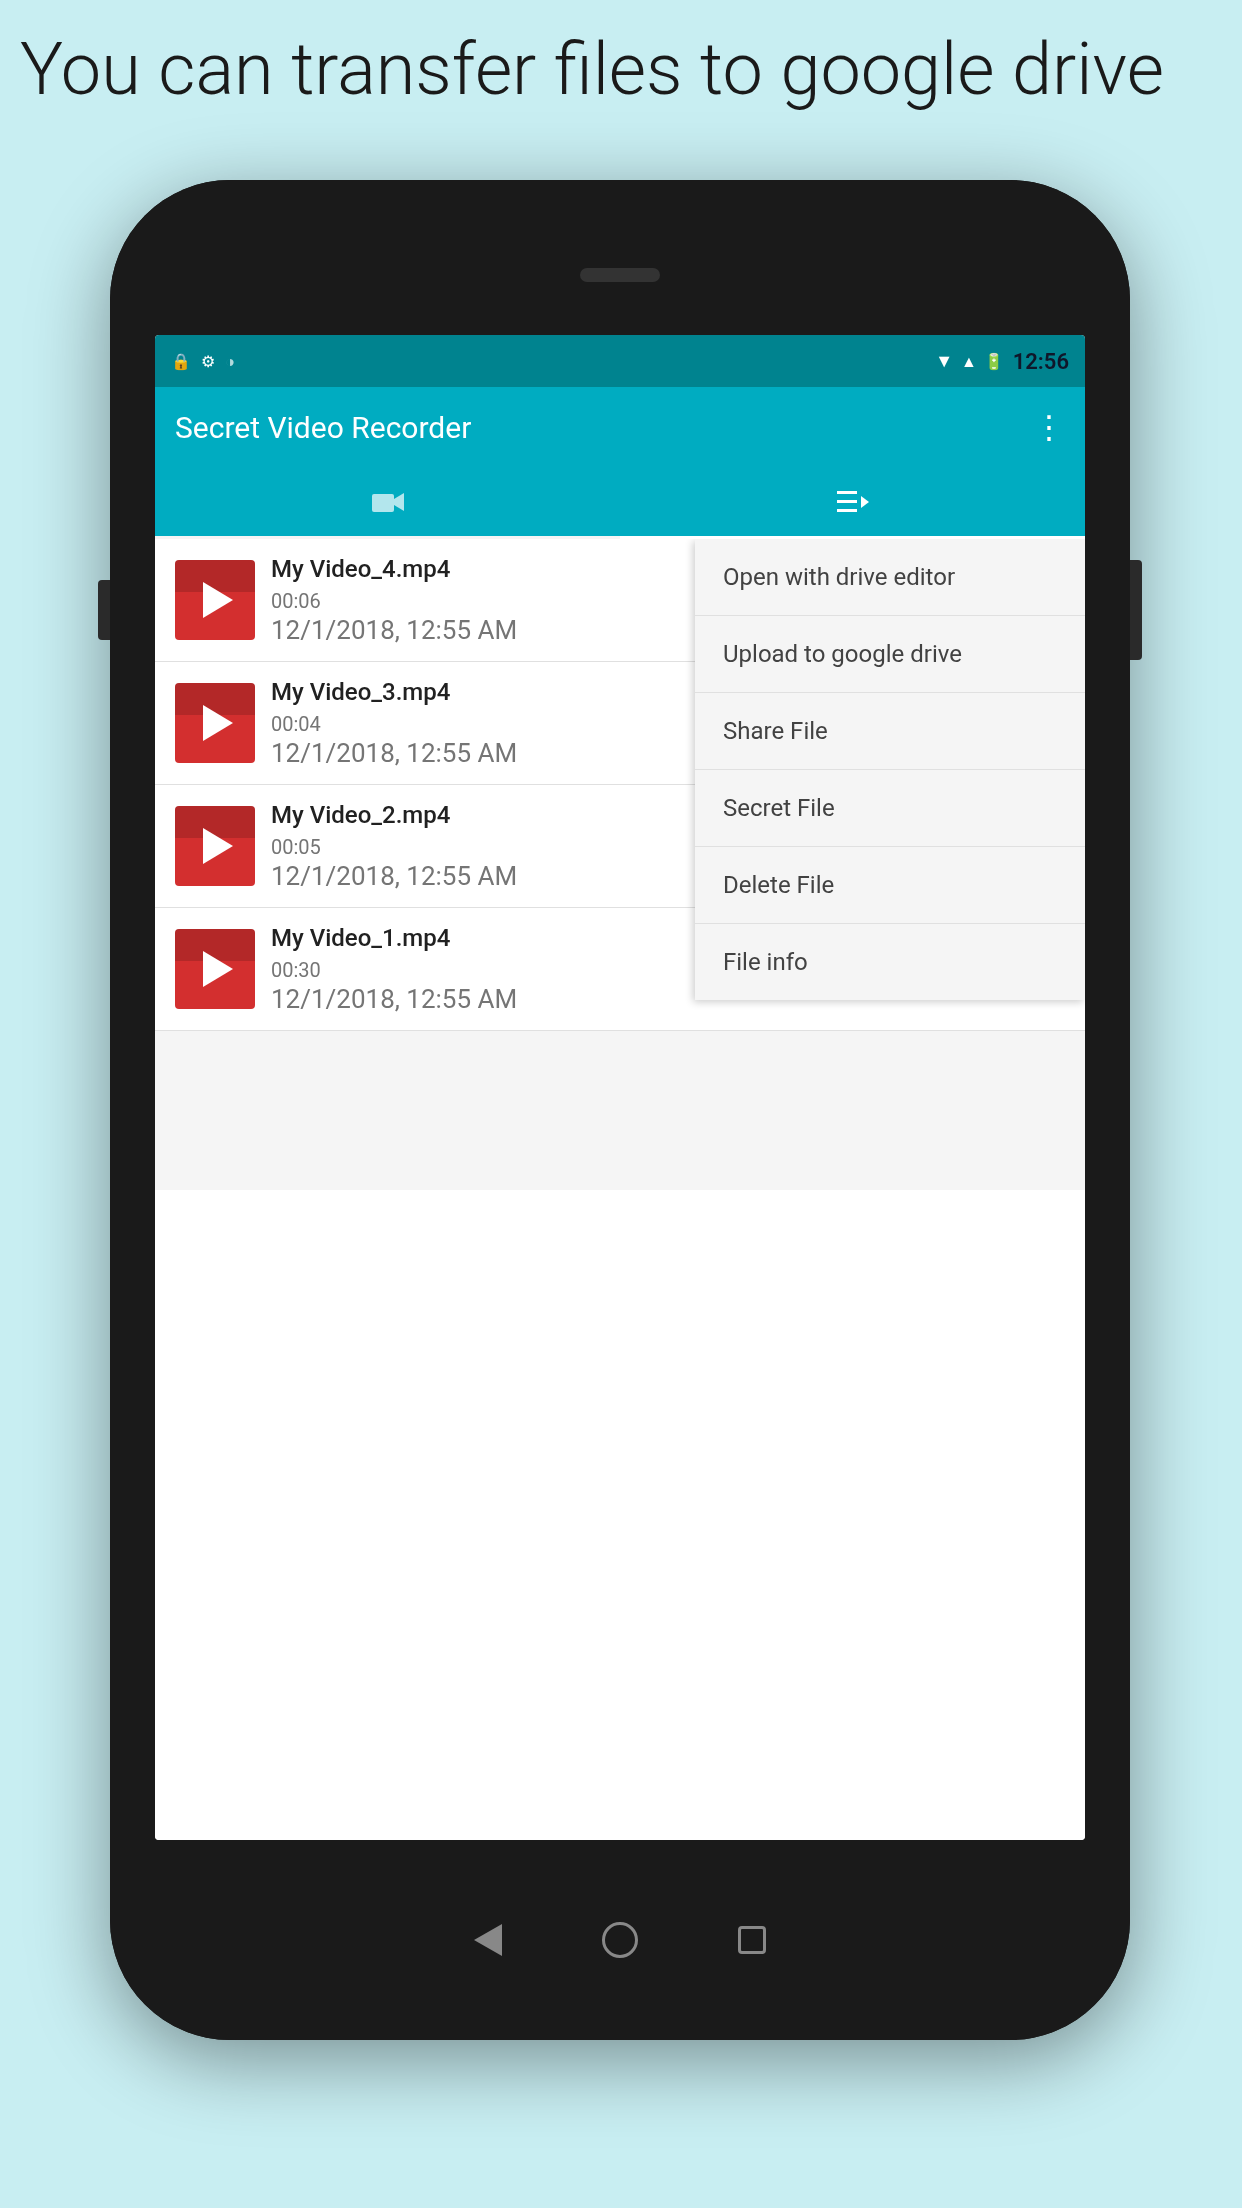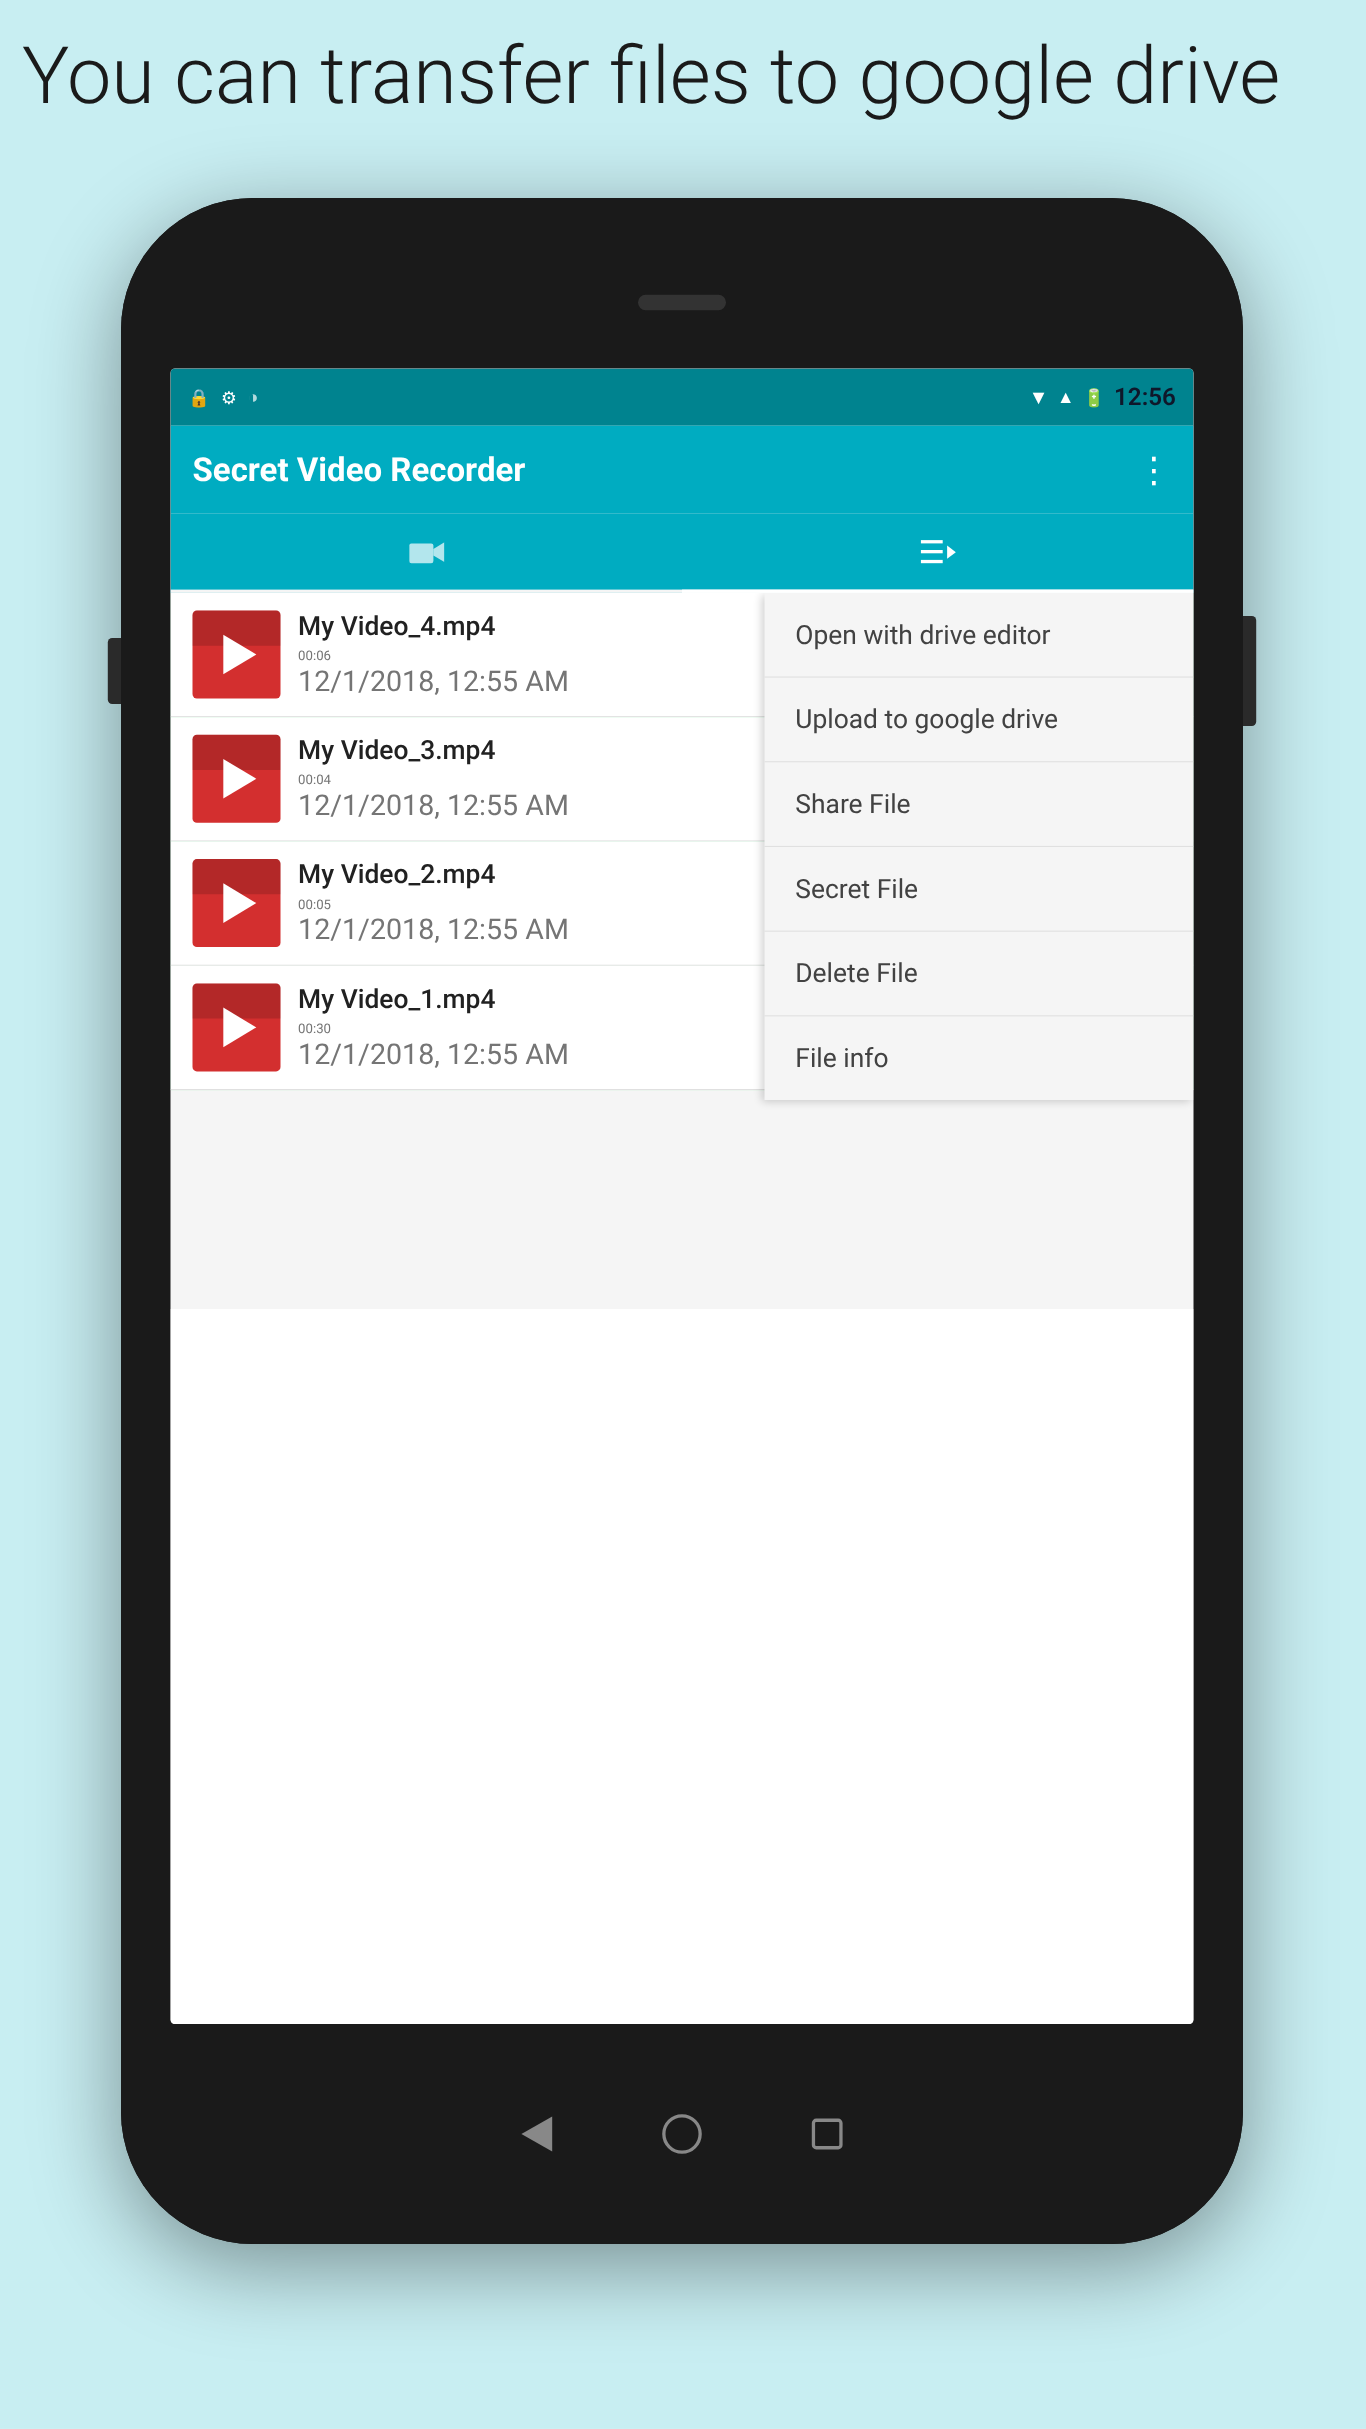--- a/index.html
+++ b/index.html
@@ -111,21 +111,21 @@
       height: 80px;
       display: flex;
       align-items: center;
       padding: 0 20px;
       justify-content: space-between;
     }
 
     .app-title {
       color: white;
       font-size: 30px;
-      font-weight: 700;
+      font-weight: 400;
     }
 
     .more-icon {
       color: white;
       font-size: 32px;
       cursor: pointer;
     }
 
     
     .tab-bar {
@@ -208,21 +208,21 @@
     }
 
     .video-name {
       font-size: 24px;
       font-weight: 500;
       color: #212121;
       margin-bottom: 6px;
     }
 
     .video-duration {
-      font-size: 12px;
+      font-size: 20px;
       color: #757575;
       margin-bottom: 2px;
     }
 
     .video-date {
       font-size: 26px;
       color: #757575;
     }
 
     .item-more {

